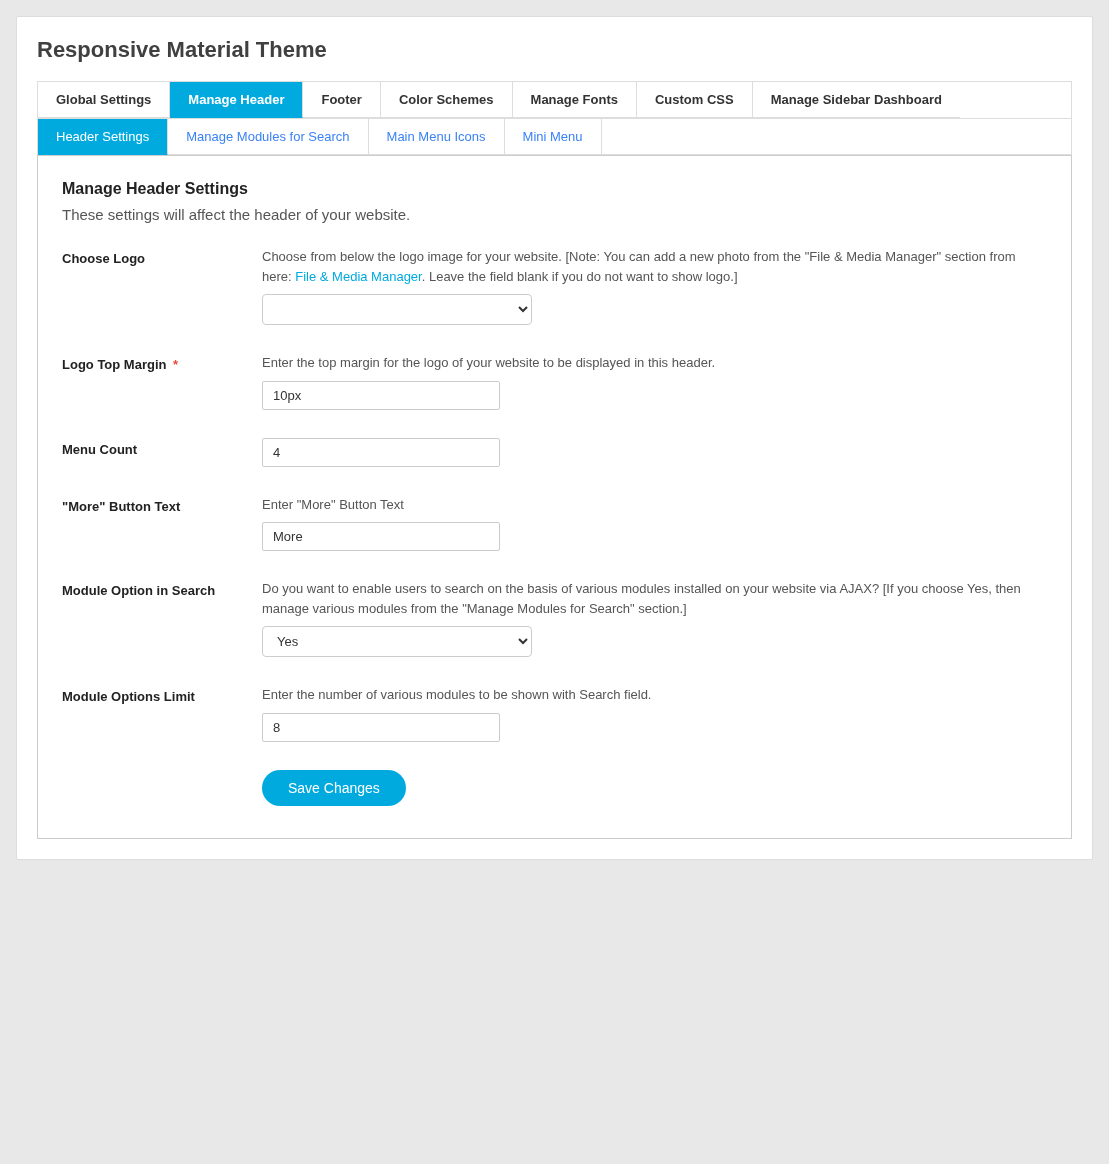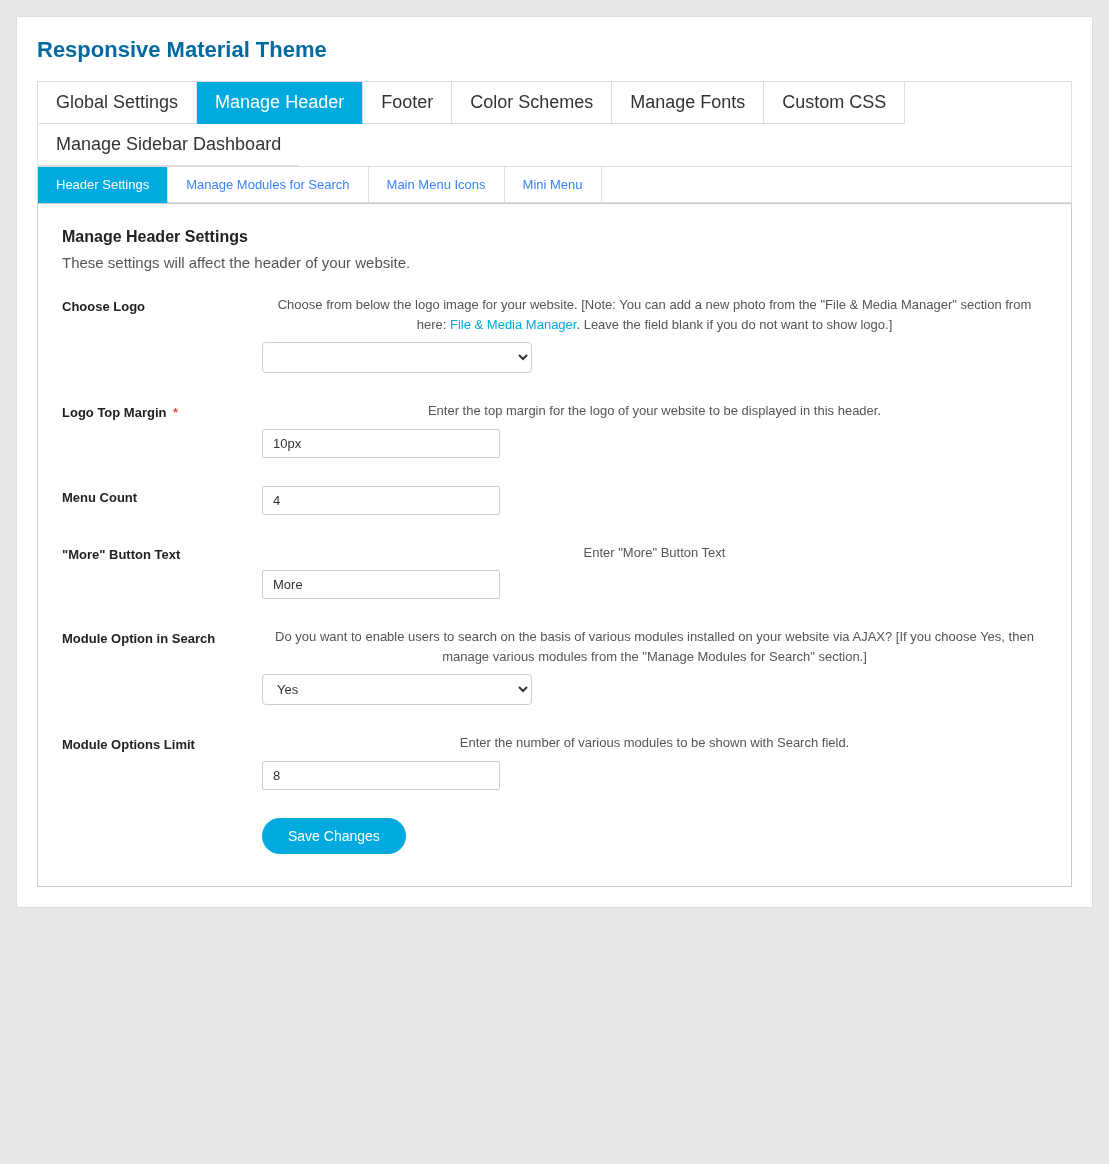--- a/index.html
+++ b/index.html
@@ -15,40 +15,41 @@
       background: #fff;
       max-width: 1077px;
       margin: 0 auto;
       padding: 20px;
       border: 1px solid #ddd;
       border-radius: 2px;
     }
     .page-title {
       font-size: 22px;
       font-weight: bold;
-      color: #0369a1;
+      color: #404040;
       margin-bottom: 18px;
     }
     
     .tabs-primary {
       display: flex;
       flex-wrap: wrap;
       border: 1px solid #ddd;
       border-bottom: none;
       margin-bottom: 0;
     }
     .tabs-primary .tab {
       padding: 10px 18px;
       border-right: 1px solid #ddd;
       border-bottom: 1px solid #ddd;
       cursor: pointer;
       background: #fff;
       color: #333;
-      font-size: 18px;
+      font-size: 13px;
       white-space: nowrap;
+      font-weight: bold;
     }
     .tabs-primary .tab:last-child {
       border-right: none;
     }
     .tabs-primary .tab.active {
       background: #00aadf;
       color: #fff;
       border-bottom-color: #00aadf;
     }
     
@@ -115,21 +116,20 @@
       margin-left: 3px;
     }
     .form-field-col {
       flex: 1;
     }
     .form-description {
       font-size: 13px;
       color: #555;
       margin-bottom: 8px;
       line-height: 1.5;
-      text-align: center;
     }
     .form-description a {
       color: #00aadf;
       text-decoration: none;
     }
     .form-input {
       width: 238px;
       padding: 6px 10px;
       border: 1px solid #ccc;
       border-radius: 2px;

